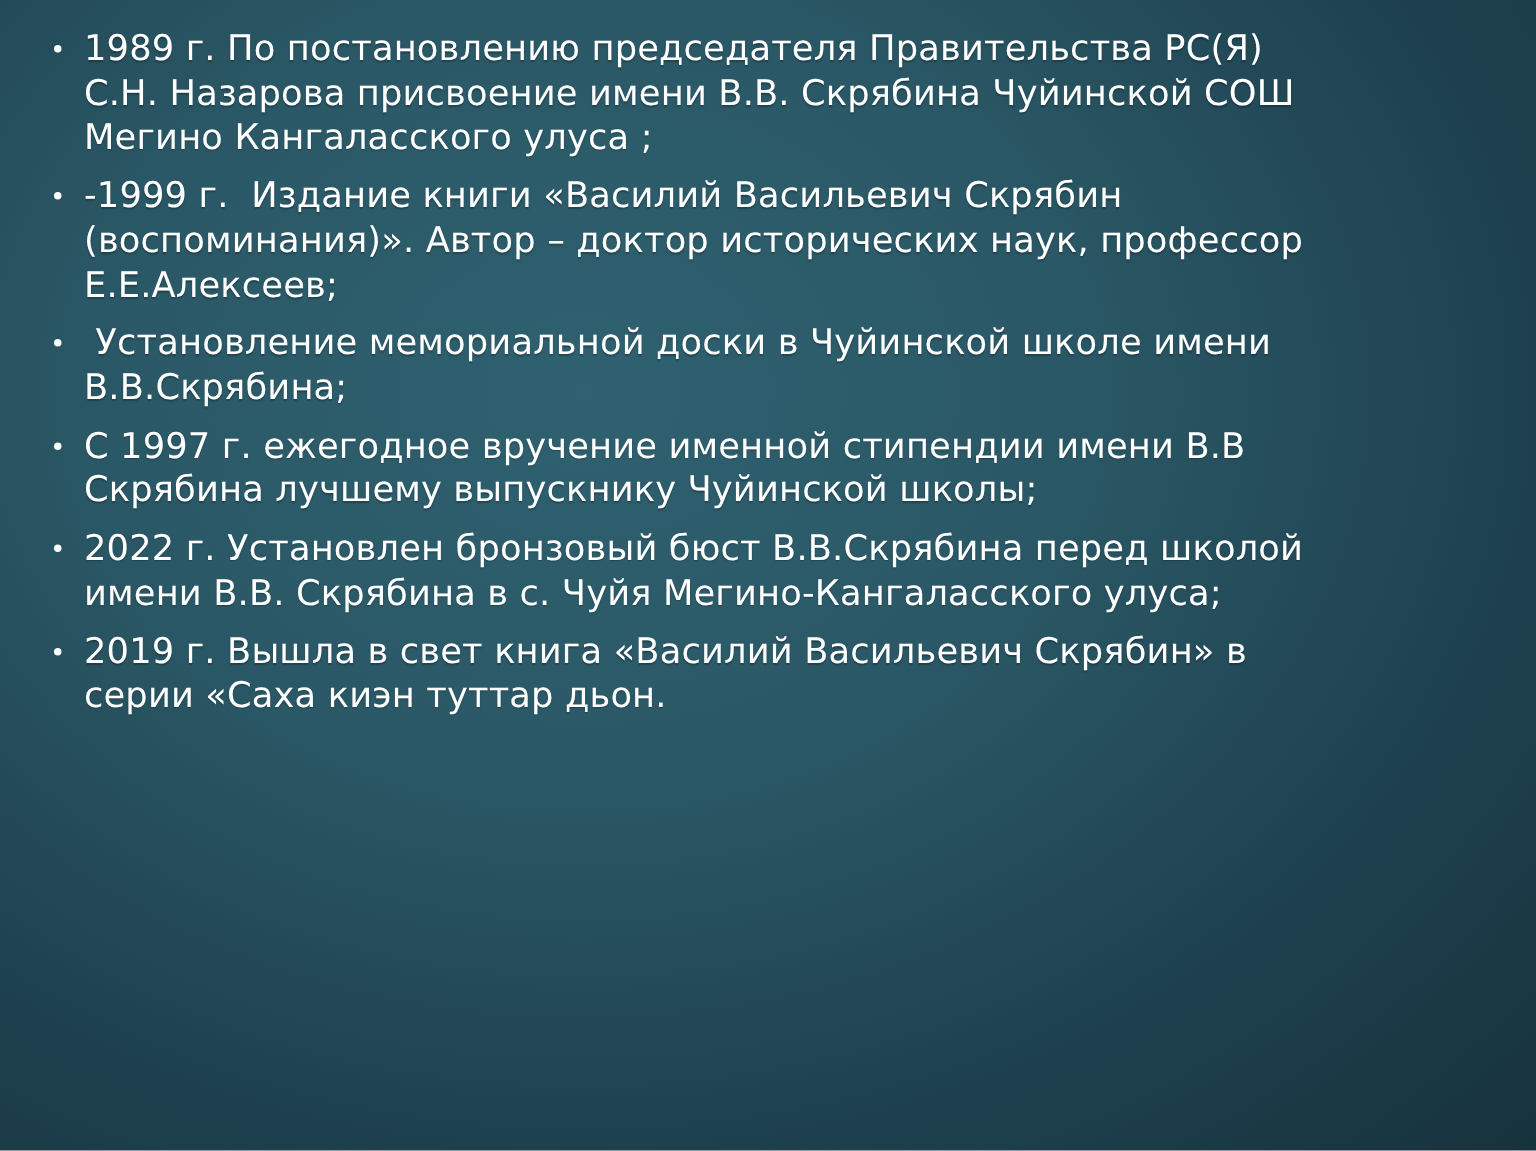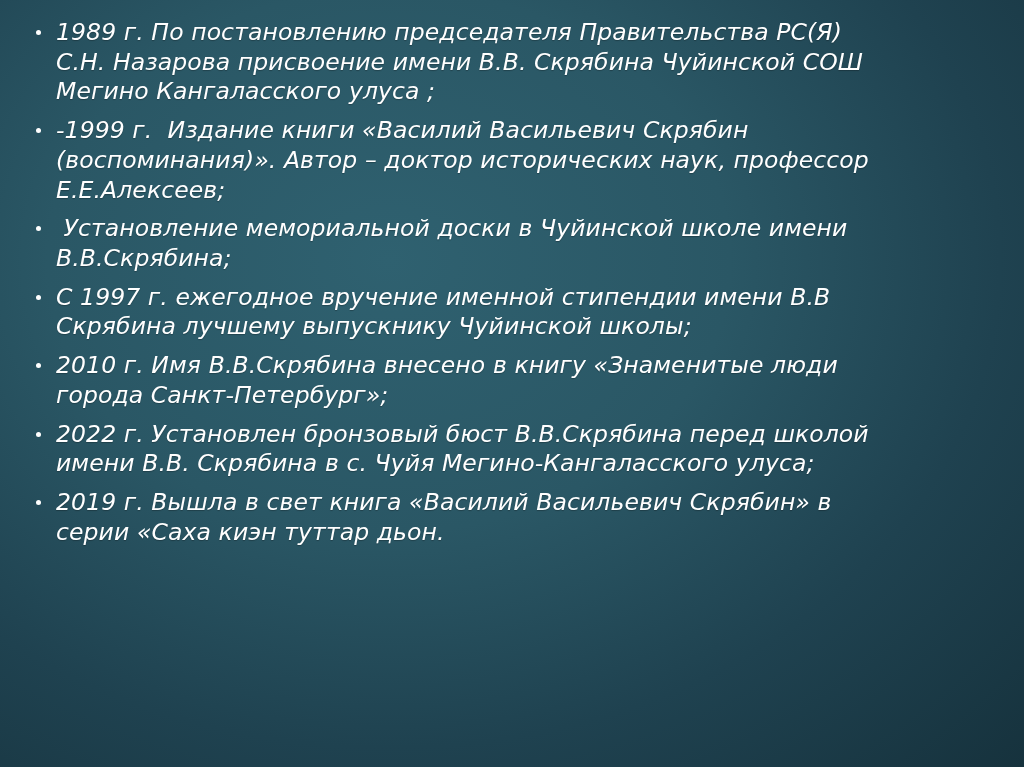--- a/index.html
+++ b/index.html
@@ -21,21 +21,20 @@
     overflow: hidden;
   }
   .content-frame {
     position: absolute;
     left: 0px;
     top: 18px;
     width: 900px;
     height: 700px;
     box-sizing: border-box;
     padding: 0 18px 0 22px;
-    font-style: italic;
   }
   ul.bullets {
     list-style: none;
     margin: 0;
     padding: 0;
   }
   ul.bullets > li {
     position: relative;
     color: #ffffff;
     font-size: 23.5px;
@@ -76,24 +75,20 @@
       <li>
         <span class="dot"></span>
         <span class="txt"> Установление мемориальной доски в Чуйинской школе имени В.В.Скрябина;</span>
       </li>
       <li>
         <span class="dot"></span>
         <span class="txt">С 1997 г. ежегодное вручение именной стипендии имени В.В Скрябина лучшему выпускнику Чуйинской школы;</span>
       </li>
       <li>
         <span class="dot"></span>
-        <span class="txt">2010 г. Имя В.В.Скрябина внесено в книгу «Знаменитые люди города Санкт-Петербург»;</span>
-      </li>
-      <li>
-        <span class="dot"></span>
         <span class="txt">2022 г. Установлен бронзовый бюст В.В.Скрябина перед школой имени В.В. Скрябина в с. Чуйя Мегино-Кангаласского улуса;</span>
       </li>
       <li>
         <span class="dot"></span>
         <span class="txt">2019 г. Вышла в свет книга «Василий Васильевич Скрябин» в серии «Саха киэн туттар дьон.</span>
       </li>
     </ul>
   </div>
 </div>
 

